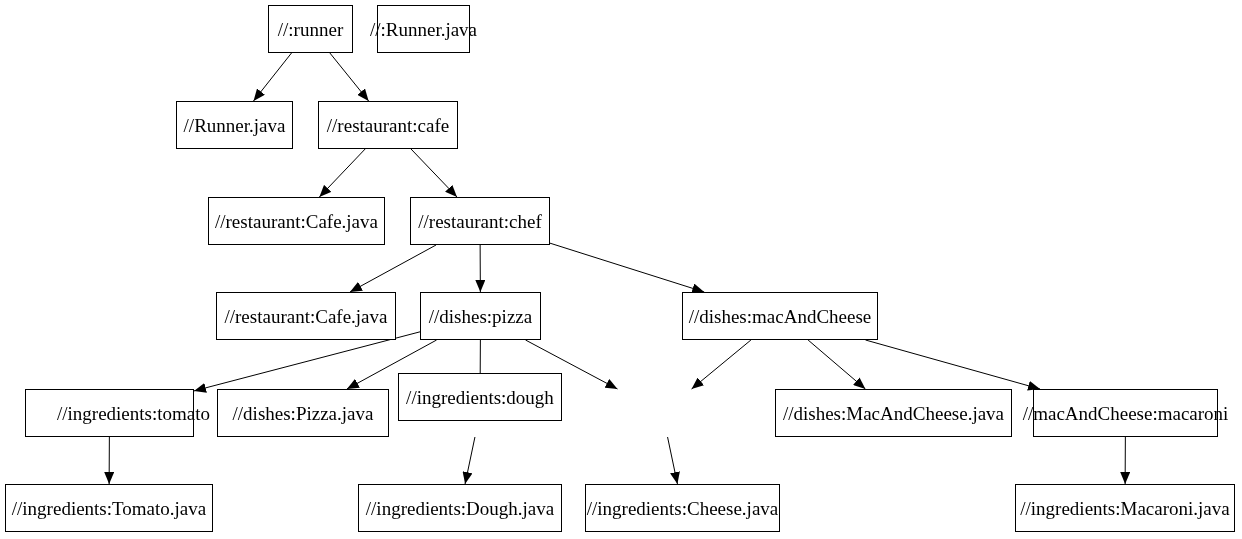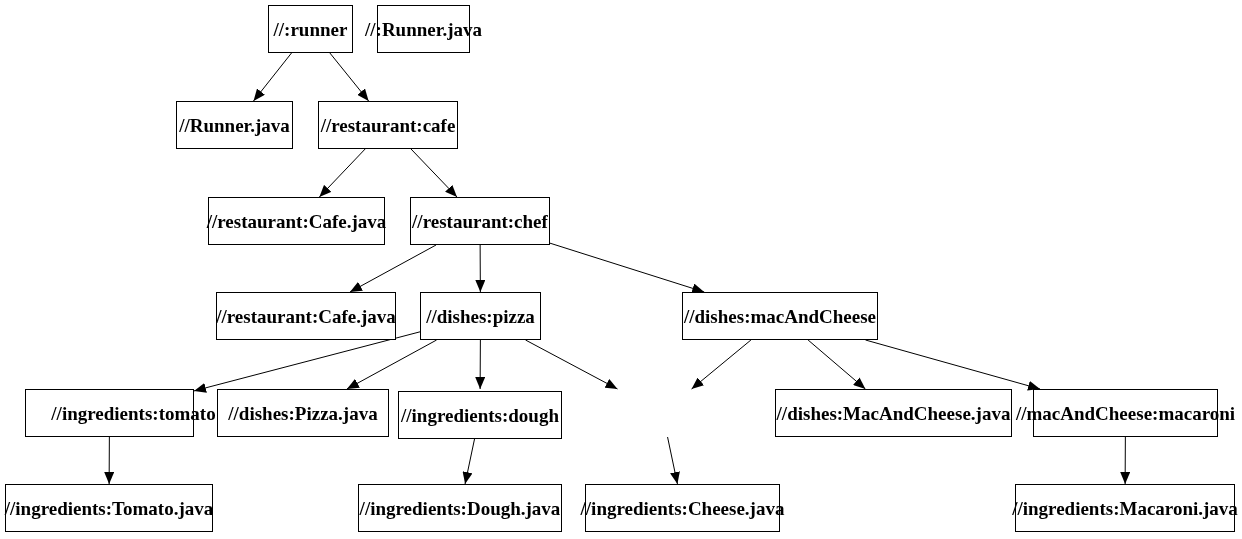--- a/index.html
+++ b/index.html
@@ -11,21 +11,21 @@
     font-family:"Liberation Serif", serif;overflow:hidden;
   }
   .edges-layer{position:absolute;left:0;top:0;width:1242px;height:539px;}
   .edges-layer line{stroke:var(--edge);stroke-width:1;}
   .arrowhead-path{fill:var(--edge);}
   .nodes-layer{position:absolute;left:0;top:0;width:1242px;height:539px;}
   .node{
     position:absolute;box-sizing:border-box;
     border:1px solid var(--node-border);background:var(--node-fill);
     display:flex;align-items:center;justify-content:center;
-    font-size:19px;line-height:1;color:var(--text);white-space:nowrap;font-weight:bold;
+    font-size:19px;line-height:1;color:var(--text);white-space:nowrap;
   }
 </style>
 </head>
 <body>
 
 <div class="canvas">
   <svg id="edges" class="edges-layer" width="1242" height="539" viewBox="0 0 1242 539" xmlns="http://www.w3.org/2000/svg">
     <defs>
       <marker id="arrowhead" viewBox="0 0 12 10" refX="12" refY="5" markerWidth="12" markerHeight="10" markerUnits="userSpaceOnUse" orient="auto">
         <path class="arrowhead-path" d="M0,0 L12,5 L0,10 Z"></path>
@@ -55,21 +55,21 @@
       <div class="node" style="left: 377px; top: 5px; width: 93px; height: 48px;">//:Runner.java</div>
       <div class="node" style="left: 176px; top: 101px; width: 117px; height: 48px;">//Runner.java</div>
       <div class="node" style="left: 318px; top: 101px; width: 140px; height: 48px;">//restaurant:cafe</div>
       <div class="node" style="left: 208px; top: 197px; width: 177px; height: 48px;">//restaurant:Cafe.java</div>
       <div class="node" style="left: 410px; top: 197px; width: 140px; height: 48px;">//restaurant:chef</div>
       <div class="node" style="left: 216px; top: 292px; width: 180px; height: 48px;">//restaurant:Cafe.java</div>
       <div class="node" style="left: 420px; top: 292px; width: 121px; height: 48px;">//dishes:pizza</div>
       <div class="node" style="left: 682px; top: 292px; width: 196px; height: 48px;">//dishes:macAndCheese</div>
       <div class="node" style="left: 25px; top: 389px; width: 169px; height: 48px; padding-left: 48px;">//ingredients:tomato</div>
       <div class="node" style="left: 217px; top: 389px; width: 172px; height: 48px;">//dishes:Pizza.java</div>
-      <div class="node" style="left: 398px; top: 391px; width: 164px; height: 48px;">//ingredients:dough</div>
+      <div class="node" style="left: 398px; top: 373px; width: 164px; height: 48px;">//ingredients:dough</div>
       <div class="node" style="left: 775px; top: 389px; width: 237px; height: 48px;">//dishes:MacAndCheese.java</div>
       <div class="node" style="left: 1033px; top: 389px; width: 185px; height: 48px;">//macAndCheese:macaroni</div>
       <div class="node" style="left: 5px; top: 484px; width: 208px; height: 48px;">//ingredients:Tomato.java</div>
       <div class="node" style="left: 358px; top: 484px; width: 204px; height: 48px;">//ingredients:Dough.java</div>
       <div class="node" style="left: 585px; top: 484px; width: 195px; height: 48px;">//ingredients:Cheese.java</div>
       <div class="node" style="left: 1015px; top: 484px; width: 220px; height: 48px;">//ingredients:Macaroni.java</div>
     </div>
 </div>
 
 </body></html>

